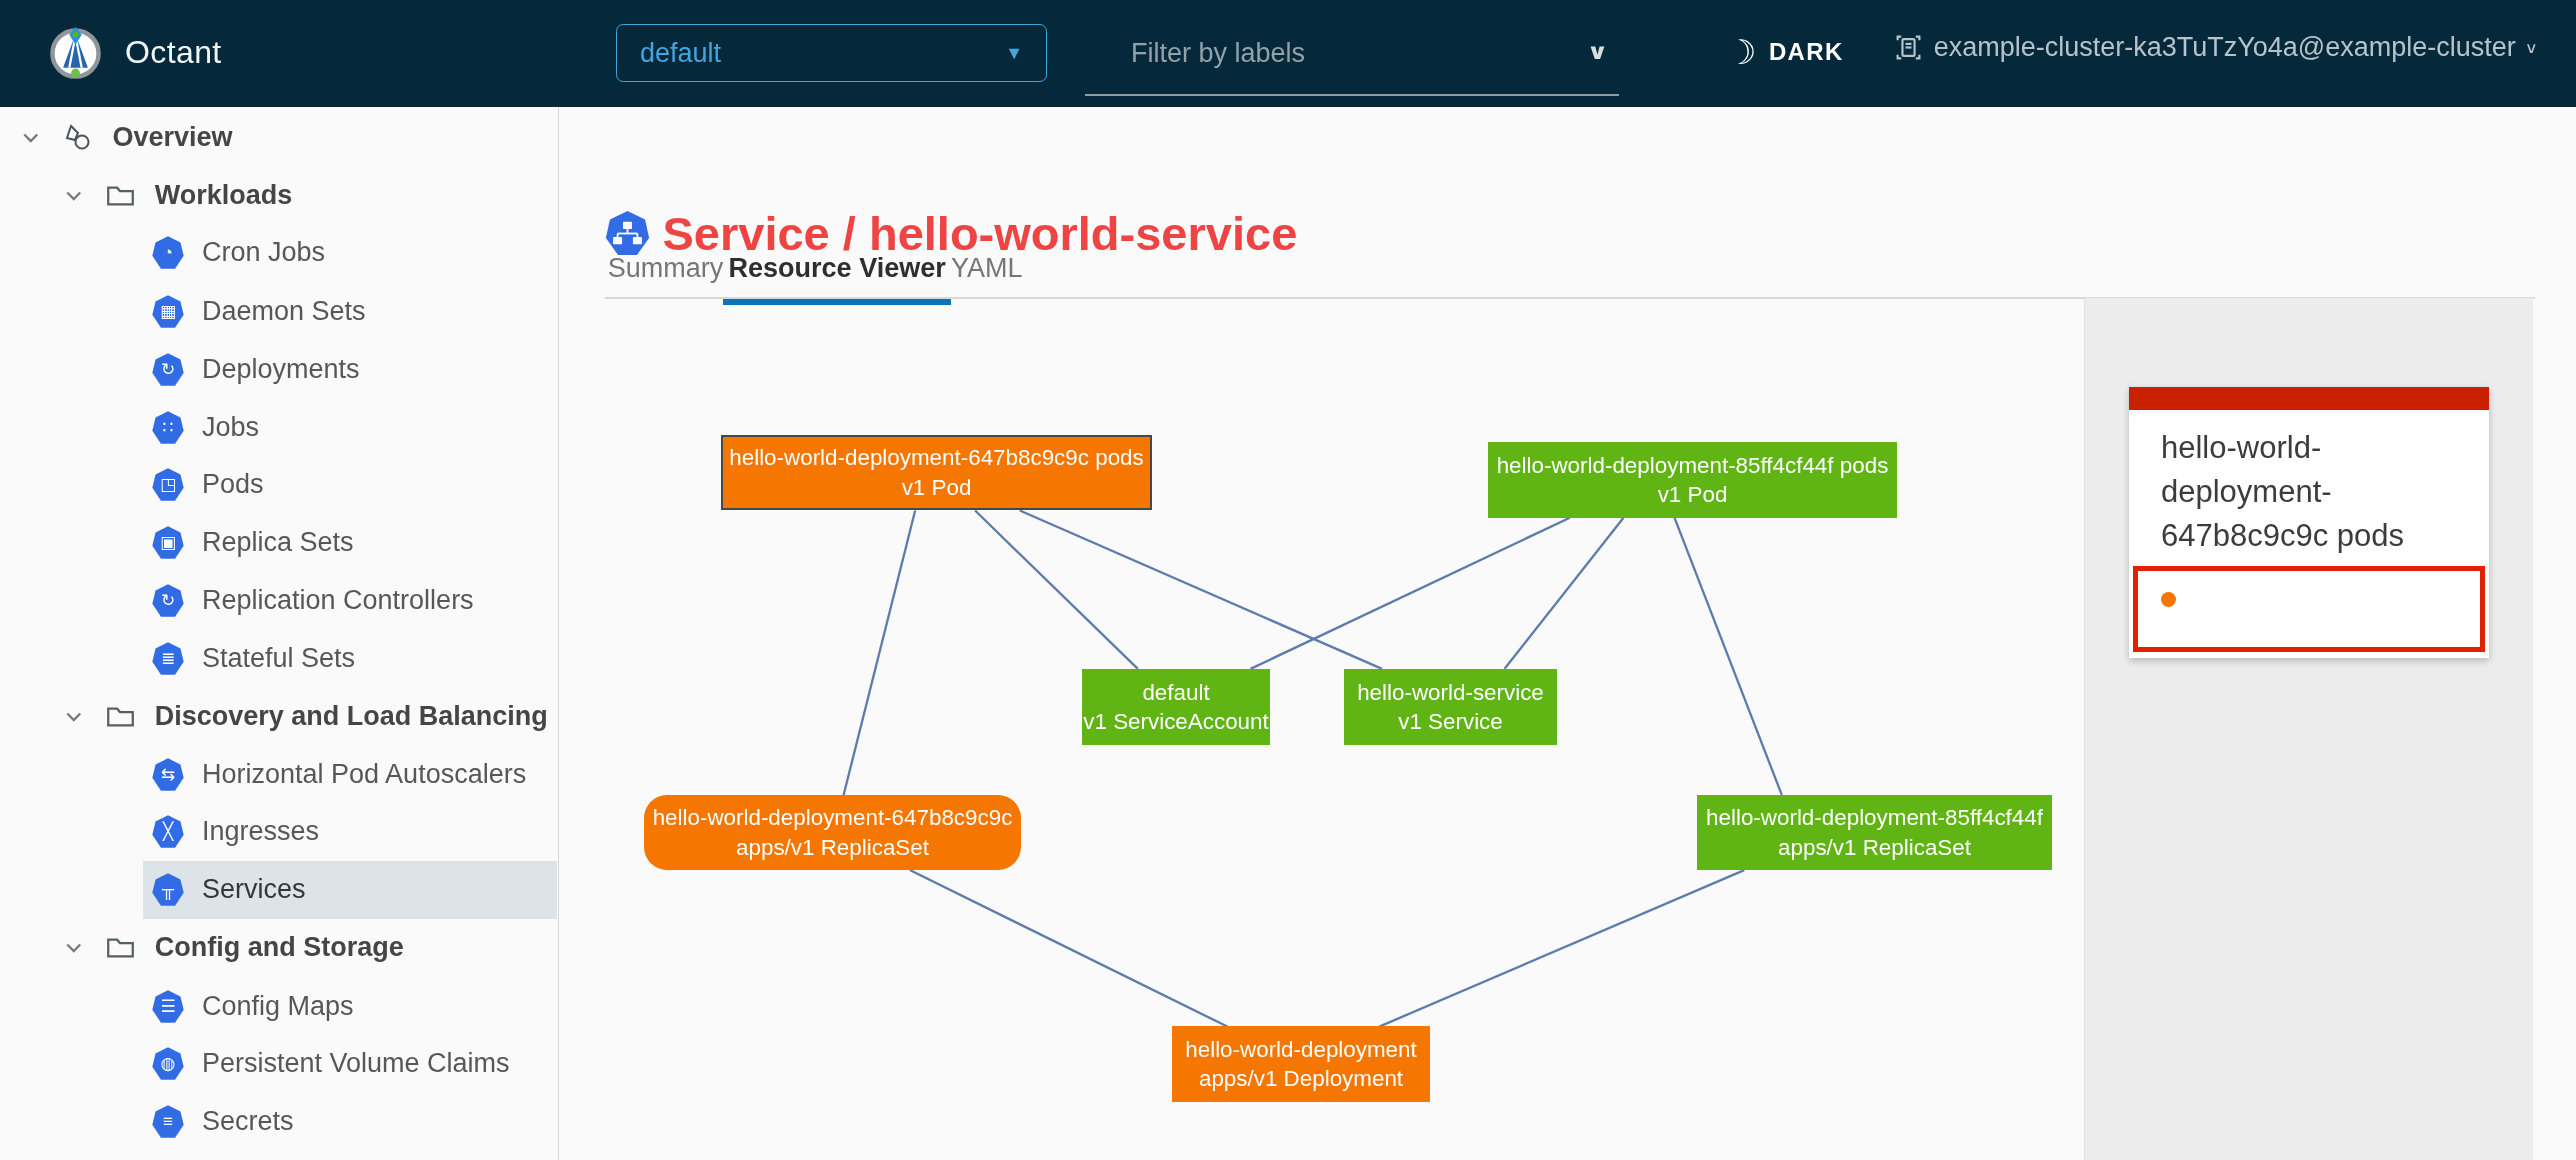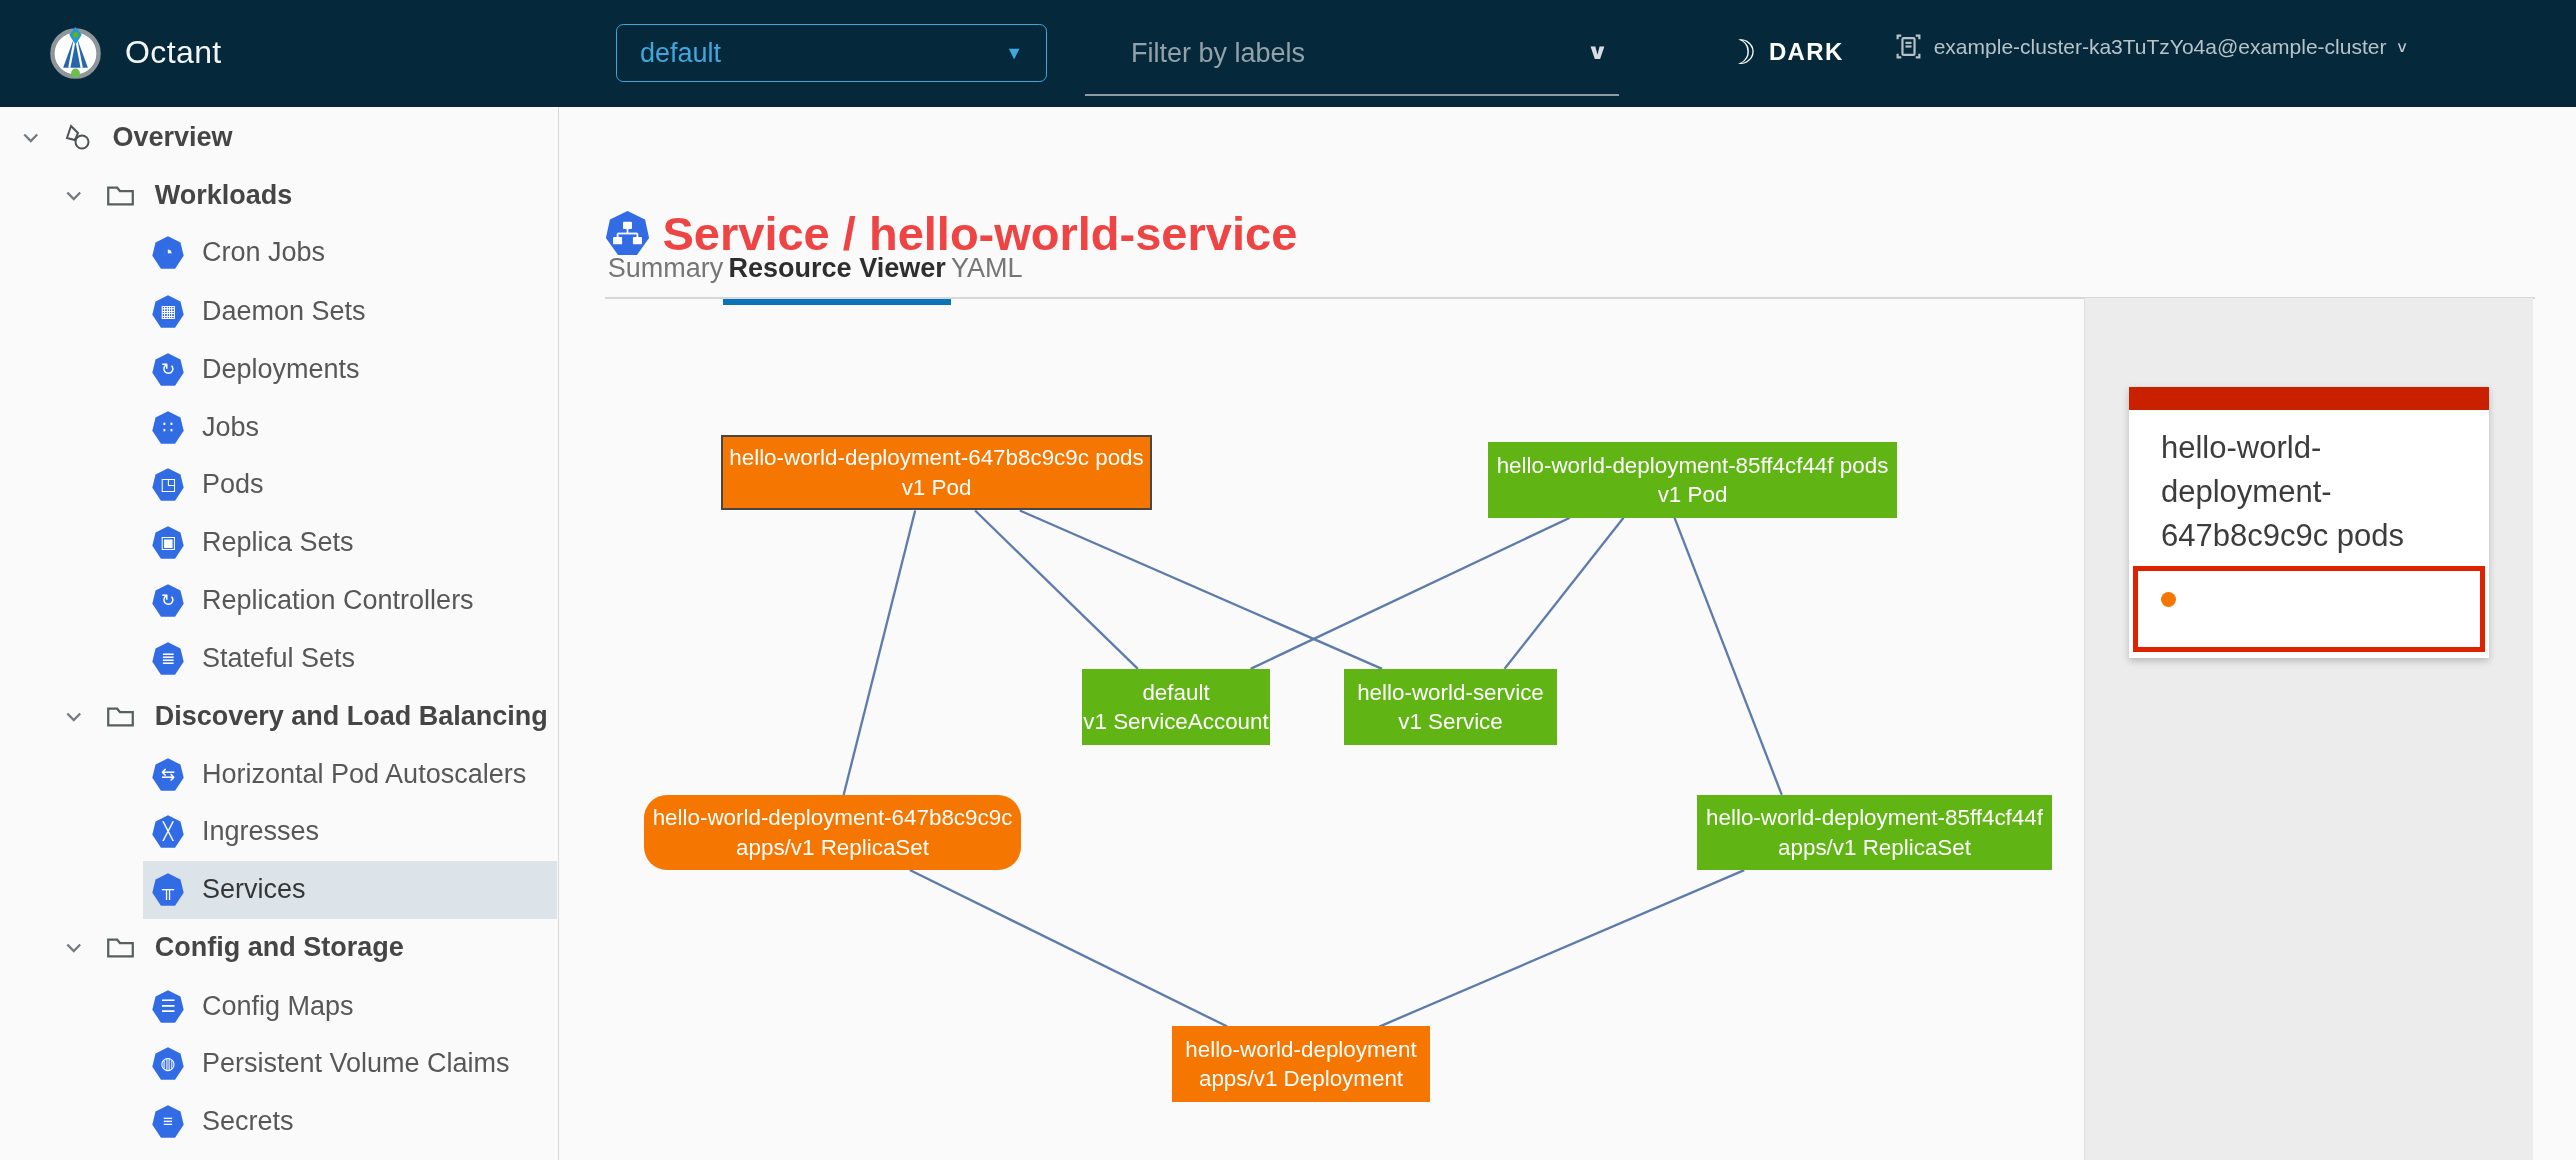--- a/index.html
+++ b/index.html
@@ -30,21 +30,21 @@
   .ns-value{color:var(--dropdown-blue);font-size:27px;flex:1;}
   .ns-caret{color:var(--dropdown-blue);font-size:18px;}
   .filter{position:absolute;left:1085px;top:21.5px;width:534px;height:55px;cursor:text;}
   .filter-ph{position:absolute;left:0;top:16px;font-size:27px;color:#93a1ab;margin-left:46px;}
   .filter-chev{position:absolute;right:10.7px;top:14.3px;font-size:27px;color:#d7dde0;font-weight:700;transform:scaleY(.8);}
   .filter-line{position:absolute;left:0;bottom:-19.7px;width:534px;height:2.7px;background:#909ca4;}
   .dark-toggle{position:absolute;left:1726px;top:34px;display:flex;align-items:center;cursor:pointer;}
   .moon{color:#ffffff;font-size:34px;transform:scaleX(-1);display:inline-block;line-height:36px;}
   .dark-label{color:#ffffff;font-size:24px;font-weight:700;letter-spacing:1.3px;margin-left:12.5px;}
   .cluster{position:absolute;left:1894px;top:32px;display:flex;align-items:center;cursor:pointer;}
-  .cluster-label{color:#b7c3ca;font-size:21px;margin:0 9px 0 10.7px;}
+  .cluster-label{color:#b7c3ca;font-size:27px;margin:0 9px 0 10.7px;}
   .cluster-caret{color:#b7c3ca;font-size:18px;transform:scaleY(.85);}
 
   
   .sidebar{position:absolute;left:0;top:107px;width:559px;height:1053px;background:var(--main-bg);
     border-right:1.8px solid #d8d8d8;}
   .sidebar-nav{position:absolute;left:0;top:1.8px;width:557px;height:1051px;}
   .srow{position:absolute;left:0;width:100%;height:58px;display:flex;align-items:center;cursor:pointer;}
   .srow.item{left:143px;width:414px;padding-left:9px;}
   .srow.selected{background:var(--selected-row);}
   .srow.root{padding-left:19.7px;}

